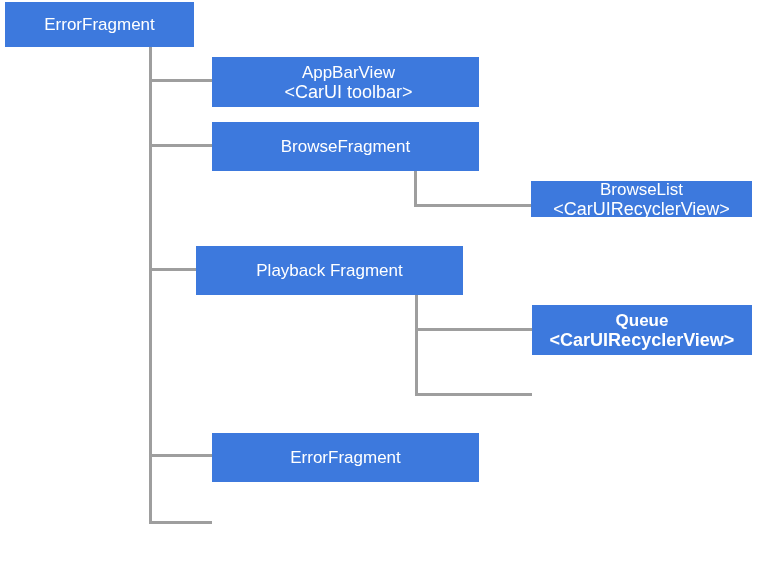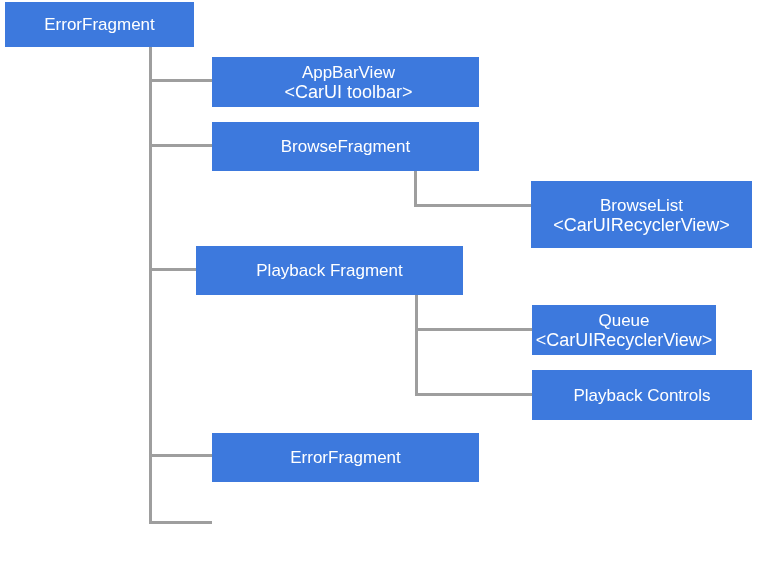--- a/index.html
+++ b/index.html
@@ -72,39 +72,35 @@
   <div class="node" style="left:212px; top:57px; width:267px; height:50px;padding-left:6px;">
     <span class="label">AppBarView</span>
     <span class="sub">&lt;CarUI toolbar&gt;</span>
   </div>
 
   <div class="node" style="left:212px; top:122px; width:267px; height:49px;">
     <span class="label">BrowseFragment</span>
 
   </div>
 
-  <div class="node" style="left:531px; top:181px; width:221px; height:67px;">
+  <div class="node" style="left:531px; top:181px; width:221px; height:36px;">
     <span class="label">BrowseList</span>
     <span class="sub">&lt;CarUIRecyclerView&gt;</span>
   </div>
 
   <div class="node" style="left:196px; top:246px; width:267px; height:49px;">
     <span class="label">Playback Fragment</span>
 
   </div>
 
-  <div class="node" style="left:532px; top:305px; width:184px; height:50px;">
+  <div class="node" style="left:532px; top:305px; width:220px; height:50px;font-weight:bold;">
     <span class="label">Queue</span>
     <span class="sub">&lt;CarUIRecyclerView&gt;</span>
   </div>
 
-  <div class="node" style="left:532px; top:370px; width:220px; height:50px;">
-    <span class="label">Playback Controls</span>
-
-  </div>
 
   <div class="node" style="left:212px; top:433px; width:267px; height:49px;">
     <span class="label">ErrorFragment</span>
 
   </div>
 
 
 </div>
 
 </body></html>

